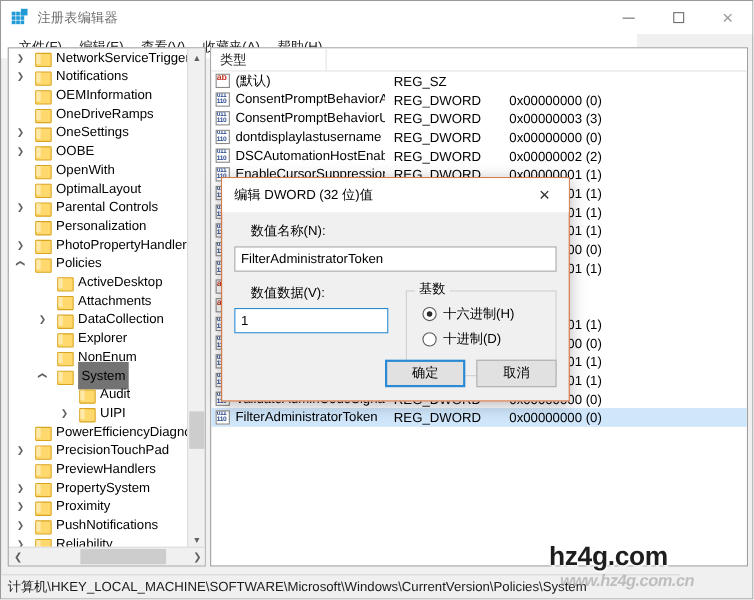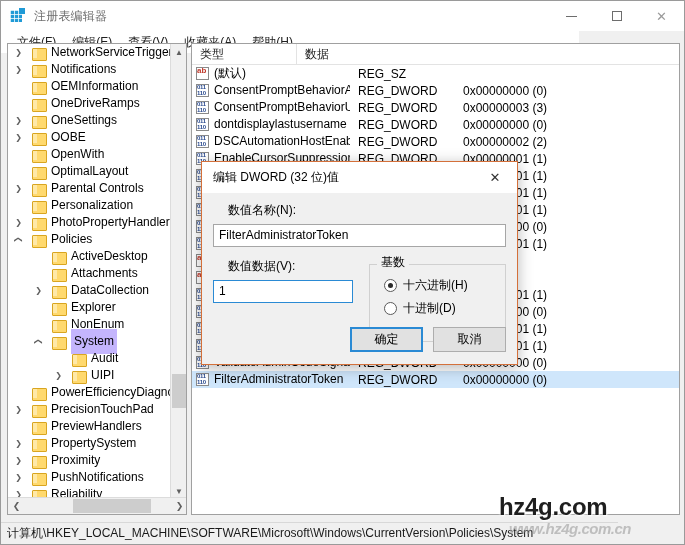--- a/index.html
+++ b/index.html
@@ -85,21 +85,21 @@
   .tree-body {
     position: absolute; left: 0; top: 0;
     width: 162px; height: 455px;
     overflow: hidden;
   }
   .tnode {
     height: 17px; display: flex; align-items: center;
     font-size: 12px; color: #000; white-space: nowrap;
     padding-left: 4px;
   }
-  .tnode.sel .tlabel { background: #c4b5fd; padding: 4px 3px; }
+  .tnode.sel .tlabel { background: #737373; padding: 4px 3px; }
   .twist {
     width: 13px; flex: none; text-align: center;
     font-size: 8px; color: #606060; line-height: 17px;
   }
   .tdash { width: 7px; flex: none; }
   .folder {
     width: 14px; height: 12px; flex: none; margin-right: 5px;
     position: relative;
   }
   .folder::before {
@@ -498,21 +498,20 @@
       <div class="sb-track-h">
         <div class="sb-thumb-h" style="left:48px;width:78px;"></div>
       </div>
       <div class="sb-arrow-h">❯</div>
     </div>
   </div>
 
   <div class="list-panel">
     <div class="lheader">
       <div class="lhcell lh-type">类型</div>
-      <div class="lhcell lh-data">数据</div>
     </div>
     <div class="lrows" id="lrows">
         <div class="lrow">
           <div class="c-name">
             <span class="vicon str"></span>
             <span class="vname">(默认)</span>
           </div>
           <div class="c-type">REG_SZ</div>
         </div>
         <div class="lrow">

